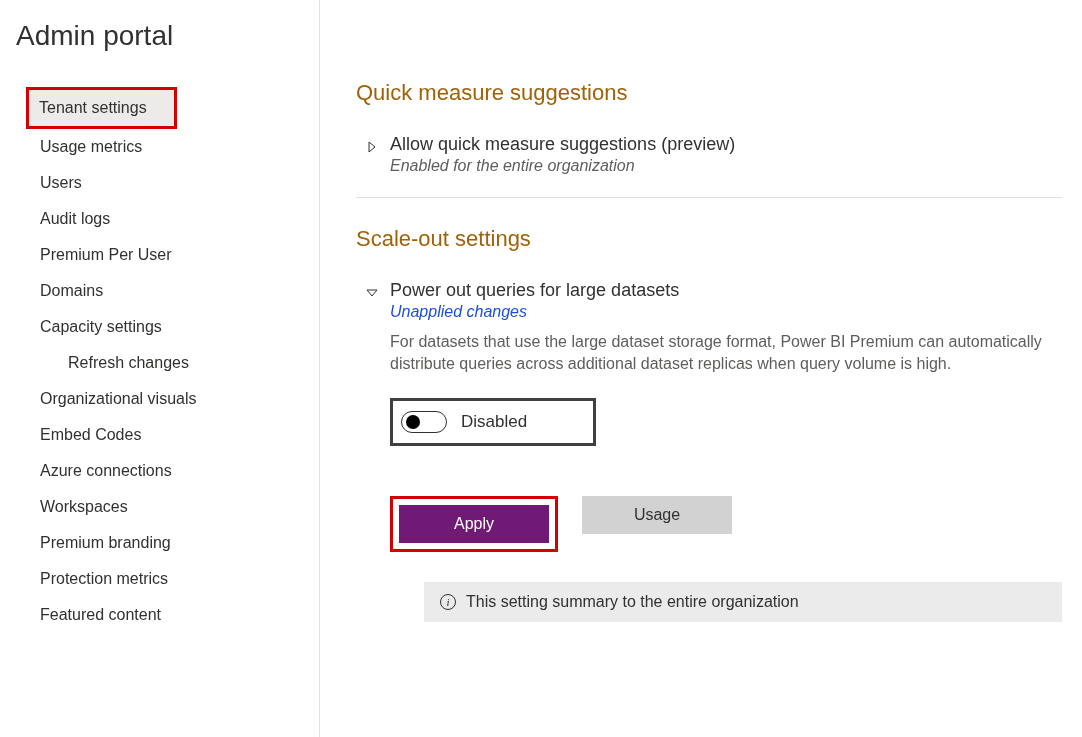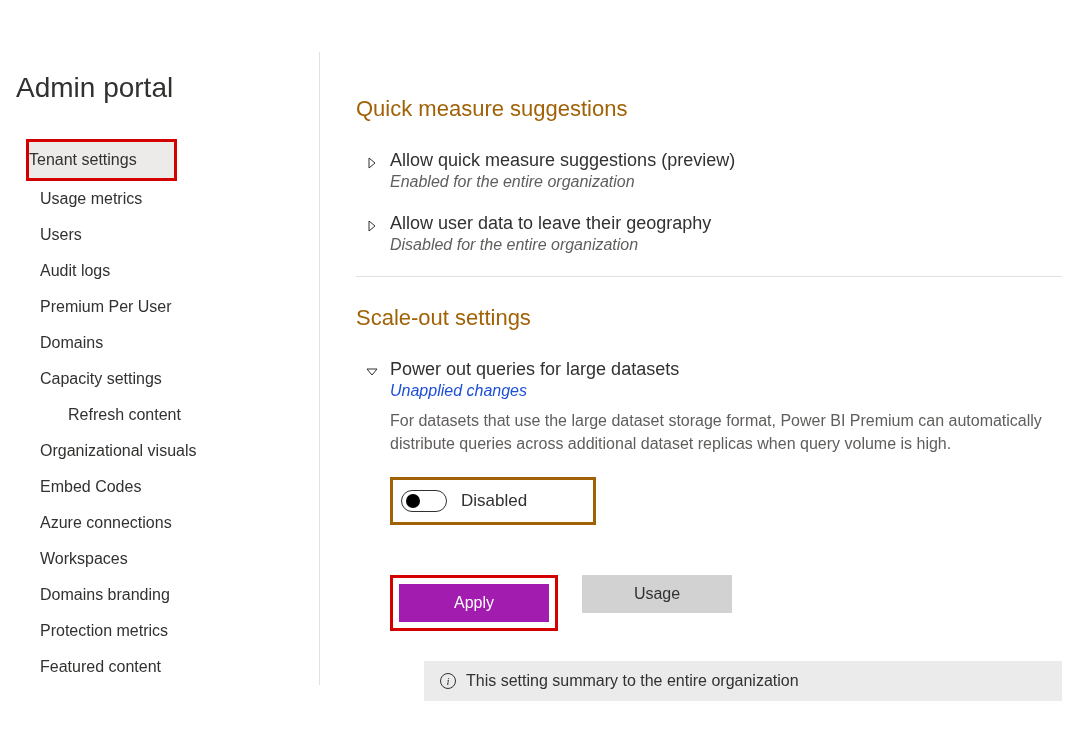--- a/index.html
+++ b/index.html
@@ -11,21 +11,20 @@
       font-family: 'Segoe UI', Tahoma, Geneva, sans-serif;
       font-size: 14px;
       color: #323130;
       background: #fff;
       width: 1082px;
       height: 737px;
     }
     .container {
       display: flex;
       height: 100%;
-      align-items: center;
     }
     .sidebar {
       width: 320px;
       padding: 20px 0 0 12px;
       border-right: 1px solid #e1e1e1;
     }
     .portal-title {
       font-size: 28px;
       font-weight: 300;
       color: #323130;
@@ -48,21 +47,21 @@
     }
     .nav-item.sub {
       padding-left: 56px;
     }
     .highlight-red {
       border: 3px solid #d40000;
     }
     .nav-item.active.highlight-red {
       width: 151px;
       margin-left: 14px;
-      padding-left: 0;
+      padding-left: 10px;
     }
     .main {
       flex: 1;
       padding: 80px 20px 20px 36px;
     }
     .section-title {
       font-size: 22px;
       font-weight: 400;
       color: #a16207;
       margin-bottom: 28px;
@@ -107,21 +106,21 @@
       margin-top: 10px;
       line-height: 1.4;
       max-width: 680px;
     }
     .divider {
       height: 1px;
       background: #e1e1e1;
       margin: 20px 0 28px 0;
     }
     .toggle-highlight {
-      border: 3px solid #a16207;
+      border: 3px solid #404040;
       padding: 10px 66px 10px 8px;
       display: inline-flex;
       align-items: center;
       margin-top: 22px;
     }
     .toggle {
       width: 46px;
       height: 22px;
       border: 1px solid #323130;
       border-radius: 11px;
@@ -151,21 +150,21 @@
       width: 150px;
       height: 38px;
       border: none;
       font-size: 16px;
       cursor: pointer;
       display: flex;
       align-items: center;
       justify-content: center;
     }
     .btn-apply {
-      background: #a21caf;
+      background: #701a75;
       color: #fff;
     }
     .btn-cancel {
       background: #d2d2d2;
       color: #323130;
       margin-left: 24px;
     }
     .btn-highlight {
       border: 3px solid #d40000;
       padding: 6px;
@@ -202,57 +201,46 @@
   <aside class="sidebar">
     <h1 class="portal-title">Admin portal</h1>
     <ul class="nav-list">
       <li class="nav-item active highlight-red">Tenant settings</li>
       <li class="nav-item">Usage metrics</li>
       <li class="nav-item">Users</li>
       <li class="nav-item">Audit logs</li>
       <li class="nav-item">Premium Per User</li>
       <li class="nav-item">Domains</li>
       <li class="nav-item">Capacity settings</li>
-      <li class="nav-item sub">Refresh content</li>
+      <li class="nav-item sub">Refresh changes</li>
       <li class="nav-item">Organizational visuals</li>
       <li class="nav-item">Embed Codes</li>
       <li class="nav-item">Azure connections</li>
       <li class="nav-item">Workspaces</li>
-      <li class="nav-item">Domains branding</li>
+      <li class="nav-item">Premium branding</li>
       <li class="nav-item">Protection metrics</li>
       <li class="nav-item">Featured content</li>
     </ul>
   </aside>
 
   <main class="main">
     <h2 class="section-title">Quick measure suggestions</h2>
 
     <div class="setting-row">
       <span class="caret">
         <svg viewBox="0 0 12 12">
             <path d="M3 1 L9 6 L3 11 Z" fill="none" stroke="#323130" stroke-width="1"></path>
           </svg>
       </span>
       <div class="setting-content">
         <div class="setting-label">Allow quick measure suggestions (preview)</div>
         <div class="setting-status">Enabled for the entire organization</div>
       </div>
     </div>
 
-    <div class="setting-row">
-      <span class="caret">
-        <svg viewBox="0 0 12 12">
-            <path d="M3 1 L9 6 L3 11 Z" fill="none" stroke="#323130" stroke-width="1"></path>
-          </svg>
-      </span>
-      <div class="setting-content">
-        <div class="setting-label">Allow user data to leave their geography</div>
-        <div class="setting-status">Disabled for the entire organization</div>
-      </div>
-    </div>
 
     <div class="divider"></div>
 
     <h2 class="section-title">Scale-out settings</h2>
 
     <div class="setting-row" style="margin-bottom:0;">
       <span class="caret">
         <svg viewBox="0 0 12 12">
             <path d="M1 3 L6 9 L11 3 Z" fill="none" stroke="#323130" stroke-width="1"></path>
           </svg>

